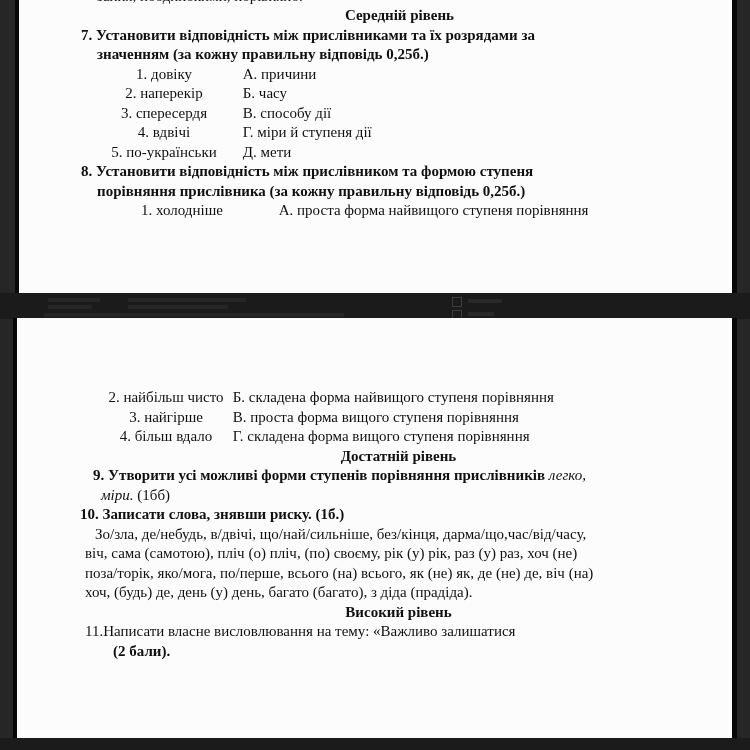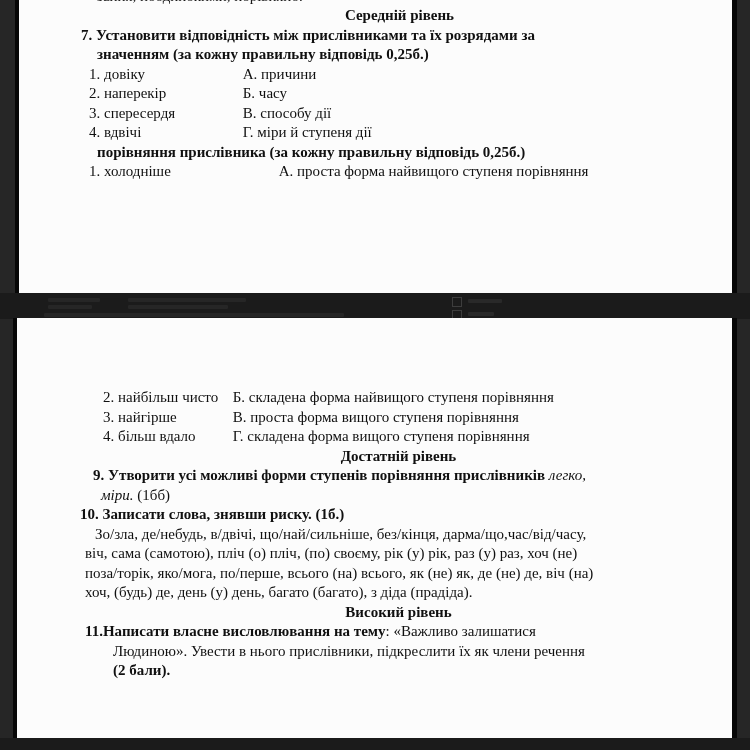--- a/index.html
+++ b/index.html
@@ -16,35 +16,35 @@
   }
   .page-1{left:15px;top:0;width:713px;height:294px;}
   .page-2{left:13px;top:318px;width:715px;height:530px;}
   .content{padding:0 14px 0 62px;}
   .clip-top{height:6px;overflow:hidden;padding-left:78px;}
   .clip-top span{display:block;margin-top:-13px;color:#1a1a1a;}
   .hdr{font-weight:bold;text-align:center;}
   .qline{font-weight:bold;}
   .qline.ind{padding-left:16px;}
   .pair{padding-left:8px;}
-  .pair .pl{display:inline-block;}
+  .pair .pl{display:inline-block;text-align:center;}
   .p1-q7 .pl{width:150px;}
   .p1-q8 .pl{width:186px;}
   .p2-q8 .pair{padding-left:24px;}
   .p2-q8 .pl{width:126px;}
   .q9-l1 .it, .q9-l2 .it{font-style:italic;font-weight:normal;}
   .q9-l1 .b{font-weight:bold;margin-left:8px;}
   .q9-l2{padding-left:16px;font-weight:normal;}
   .words{font-weight:normal;}
   .words .w1{padding-left:16px;}
   .words .wx{padding-left:6px;}
   .q9-wrap{padding-left:6px;}
   .q10{padding-left:1px;}
   .q11-l1{padding-left:6px;}
-  .q11-l1 .b{font-weight:bold;}
+  .q11-l1 .b{font-weight:normal;}
   .q11-ind{padding-left:34px;}
   .q11-bold{font-weight:bold;}
   
   .band{position:absolute;left:0;top:293px;width:750px;height:26px;background:#1b1b1b;}
   .ghost{position:absolute;background:#2f2f2f;opacity:.55;border-radius:1px;}
   .ghost-box{position:absolute;width:8px;height:8px;border:1px solid #3d3d3d;background:transparent;}
   .ghost-lbl{position:absolute;height:4px;background:#333;opacity:.6;border-radius:1px;}
   .bottom-strip{position:absolute;left:0;top:738px;width:750px;height:12px;background:#1b1b1b;}
 </style>
 </head>
@@ -72,22 +72,27 @@
         <span class="pr">Б. часу</span>
       </div>
       <div class="pair">
         <span class="pl">3. спересердя</span>
         <span class="pr">В. способу дії</span>
       </div>
       <div class="pair">
         <span class="pl">4. вдвічі</span>
         <span class="pr">Г. міри й ступеня дії</span>
       </div>
+      <div class="pair">
+        <span class="pl">5. по-українськи</span>
+        <span class="pr">Д. мети</span>
+      </div>
     </div>
 
+    <div class="qline">8. Установити відповідність між прислівником та формою ступеня</div>
     <div class="qline ind">порівняння прислівника (за кожну правильну відповідь 0,25б.)</div>
     <div class="p1-q8">
       <div class="pair">
         <span class="pl">1. холодніше</span>
         <span class="pr">А. проста форма найвищого ступеня порівняння</span>
       </div>
     </div>
   </div>
 </div>
 
@@ -139,19 +144,18 @@
       <div class="wx">поза/торік, яко/мога, по/перше, всього (на) всього, як (не) як, де (не) де, віч (на)</div>
       <div class="wx">хоч, (будь) де, день (у) день, багато (багато), з діда (прадіда).</div>
     </div>
 
     <div class="hdr">Високий рівень</div>
 
     <div>
       <div class="q11-l1">
         <span class="b">11.Написати власне висловлювання на  тему</span><span>: «Важливо залишатися</span>
       </div>
-      <div class="q11-ind">Людиною». Увести в нього прислівники, підкреслити їх як члени речення</div>
       <div class="q11-ind q11-bold">(2 бали).</div>
     </div>
   </div>
 </div>
 
 <div class="bottom-strip"></div>
 
 </body></html>

